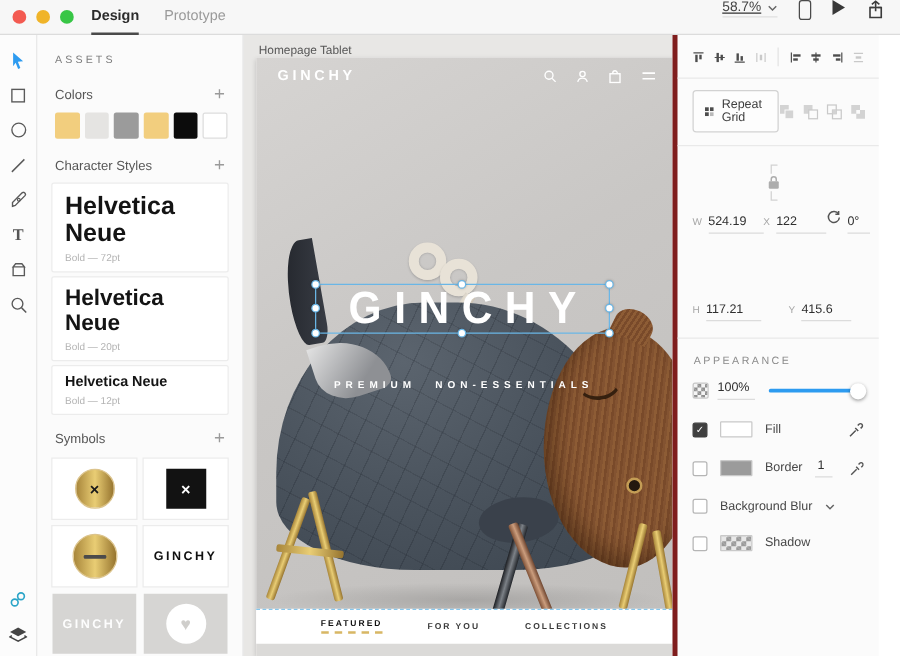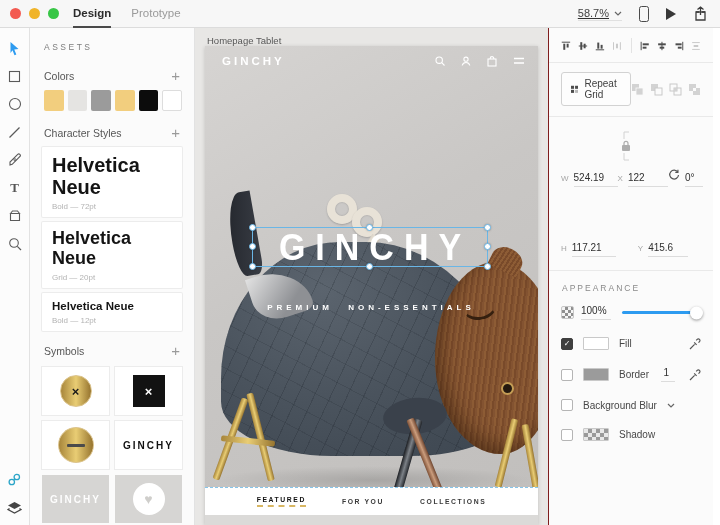--- a/index.html
+++ b/index.html
@@ -9,21 +9,21 @@
 
   
   .titlebar { position:absolute; top:0; left:0; width:720px; height:28px; background:#f7f7f7; border-bottom:1px solid #dcdcdc; display:flex; align-items:center; z-index:50; }
   .traffic { display:flex; gap:8px; padding:0 14px 0 10px; }
   .light { width:11px; height:11px; border-radius:50%; }
   .tabs { display:flex; gap:20px; height:28px; align-items:center; }
   .tab { font-size:11.5px; color:#9a9a9a; height:28px; line-height:26px; cursor:default; }
   .tab.active { color:#2b2b2b; font-weight:bold; border-bottom:2px solid #4a4a4a; }
   .doc-title { position:absolute; left:50%; transform:translateX(-50%); top:0; height:28px; line-height:28px; font-size:11px; color:#555; white-space:nowrap; }
   .doc-title .sep, .doc-title .status { color:#ababab; }
-  .tb-right { position:absolute; right:12px; top:0; height:28px; display:flex; align-items:center; gap:17px;text-decoration:underline; }
+  .tb-right { position:absolute; right:12px; top:0; height:28px; display:flex; align-items:flex-start; gap:17px;text-decoration:underline; }
   .zoom-ctl { display:flex; align-items:center; gap:5px; color:#444; font-size:11px; border-bottom:1px solid #e0e0e0; padding-bottom:1px; }
   .phone-icon { width:10px; height:16px; border:1.5px solid #4a4a4a; border-radius:2.5px; }
   .play-icon { width:0; height:0; border-left:10px solid #383838; border-top:6px solid transparent; border-bottom:6px solid transparent; }
 
   
   .toolbar { position:absolute; left:0; top:28px; width:30px; height:497px; background:#fcfcfc; border-right:1px solid #e2e2e2; display:flex; flex-direction:column; align-items:center; padding:12px 0 10px; gap:12px; z-index:40; }
   .tool { width:16px; height:16px; display:flex; align-items:center; justify-content:center; }
   .tool-spacer { flex:1; }
   .tool-t { font-size:13px; color:#555; font-weight:bold; font-family:"Liberation Serif", serif; }
 
@@ -102,21 +102,21 @@
   .h-sw{left:-4px;bottom:-4px;} .h-s{left:50%;margin-left:-4px;bottom:-4px;} .h-se{right:-4px;bottom:-4px;}
   .hero-sub { position:absolute; left:40px; top:257px; width:252px; text-align:center; color:#fff; font-size:8px; font-weight:bold; letter-spacing:4px; word-spacing:9px; z-index:30; white-space:nowrap; }
 
   .dashed-edge { position:absolute; left:0; top:441px; width:333px; border-top:1px dashed #86c6ec; z-index:36; }
   .ab-nav { position:absolute; left:0; top:442px; width:333px; height:27px; background:#fff; display:flex; align-items:center; justify-content:center; gap:36px; }
   .nav-item { font-size:6.8px; font-weight:bold; letter-spacing:1.6px; color:#3a3a3a; }
   .nav-item.active { color:#111; border-bottom:2px dashed #d8b764; padding-bottom:2px; }
   .ab-after { position:absolute; left:0; top:469px; width:333px; height:10px; background:#dbdad8; }
 
   
-  .inspector { position:absolute; right:7px; top:28px; width:165px; height:497px; background:#fbfbfb; border-left:1px solid #7f1d1d; padding:8px 12px 0; z-index:40; }
+  .inspector { position:absolute; right:17px; top:28px; width:165px; height:497px; background:#fbfbfb; border-left:4px solid #7f1d1d; padding:8px 12px 0; z-index:40; }
   .align-row { display:flex; align-items:center; gap:7px; padding:2px 0 9px; }
   .vdiv { width:1px; height:15px; background:#e3e3e3; margin:0 2px; }
   .hdiv { height:1px; background:#e9e9e9; margin:0 -12px; }
   .repeat-row { display:flex; align-items:center; justify-content:space-between; padding:9px 0 10px; }
   .repeat-btn { display:flex; align-items:center; gap:6px; border:1px solid #d2d2d2; border-radius:3px; background:#fdfdfd; padding:5px 9px; font-size:10px; color:#3f3f3f; }
   .bool-ops { display:flex; gap:6px; }
   .xform { position:relative; padding:11px 0 13px; }
   .xrow { display:flex; align-items:flex-end; }
   .xrow + .xrow { margin-top:11px; }
   .field { display:flex; align-items:baseline; gap:5px; }
@@ -248,21 +248,21 @@
   <div class="section-row">
     <span class="section-label">Character Styles</span>
     <span class="plus-btn">+</span>
   </div>
   <div class="char-card">
     <div class="char-name s72">Helvetica Neue</div>
     <div class="char-meta">Bold — 72pt</div>
   </div>
   <div class="char-card">
     <div class="char-name s20">Helvetica Neue</div>
-    <div class="char-meta">Grid — 20pt</div>
+    <div class="char-meta">Bold — 20pt</div>
   </div>
   <div class="char-card">
     <div class="char-name s12">Helvetica Neue</div>
     <div class="char-meta">Bold — 12pt</div>
   </div>
 
   <div class="section-row" style="margin-top:14px;">
     <span class="section-label">Symbols</span>
     <span class="plus-btn">+</span>
   </div>

